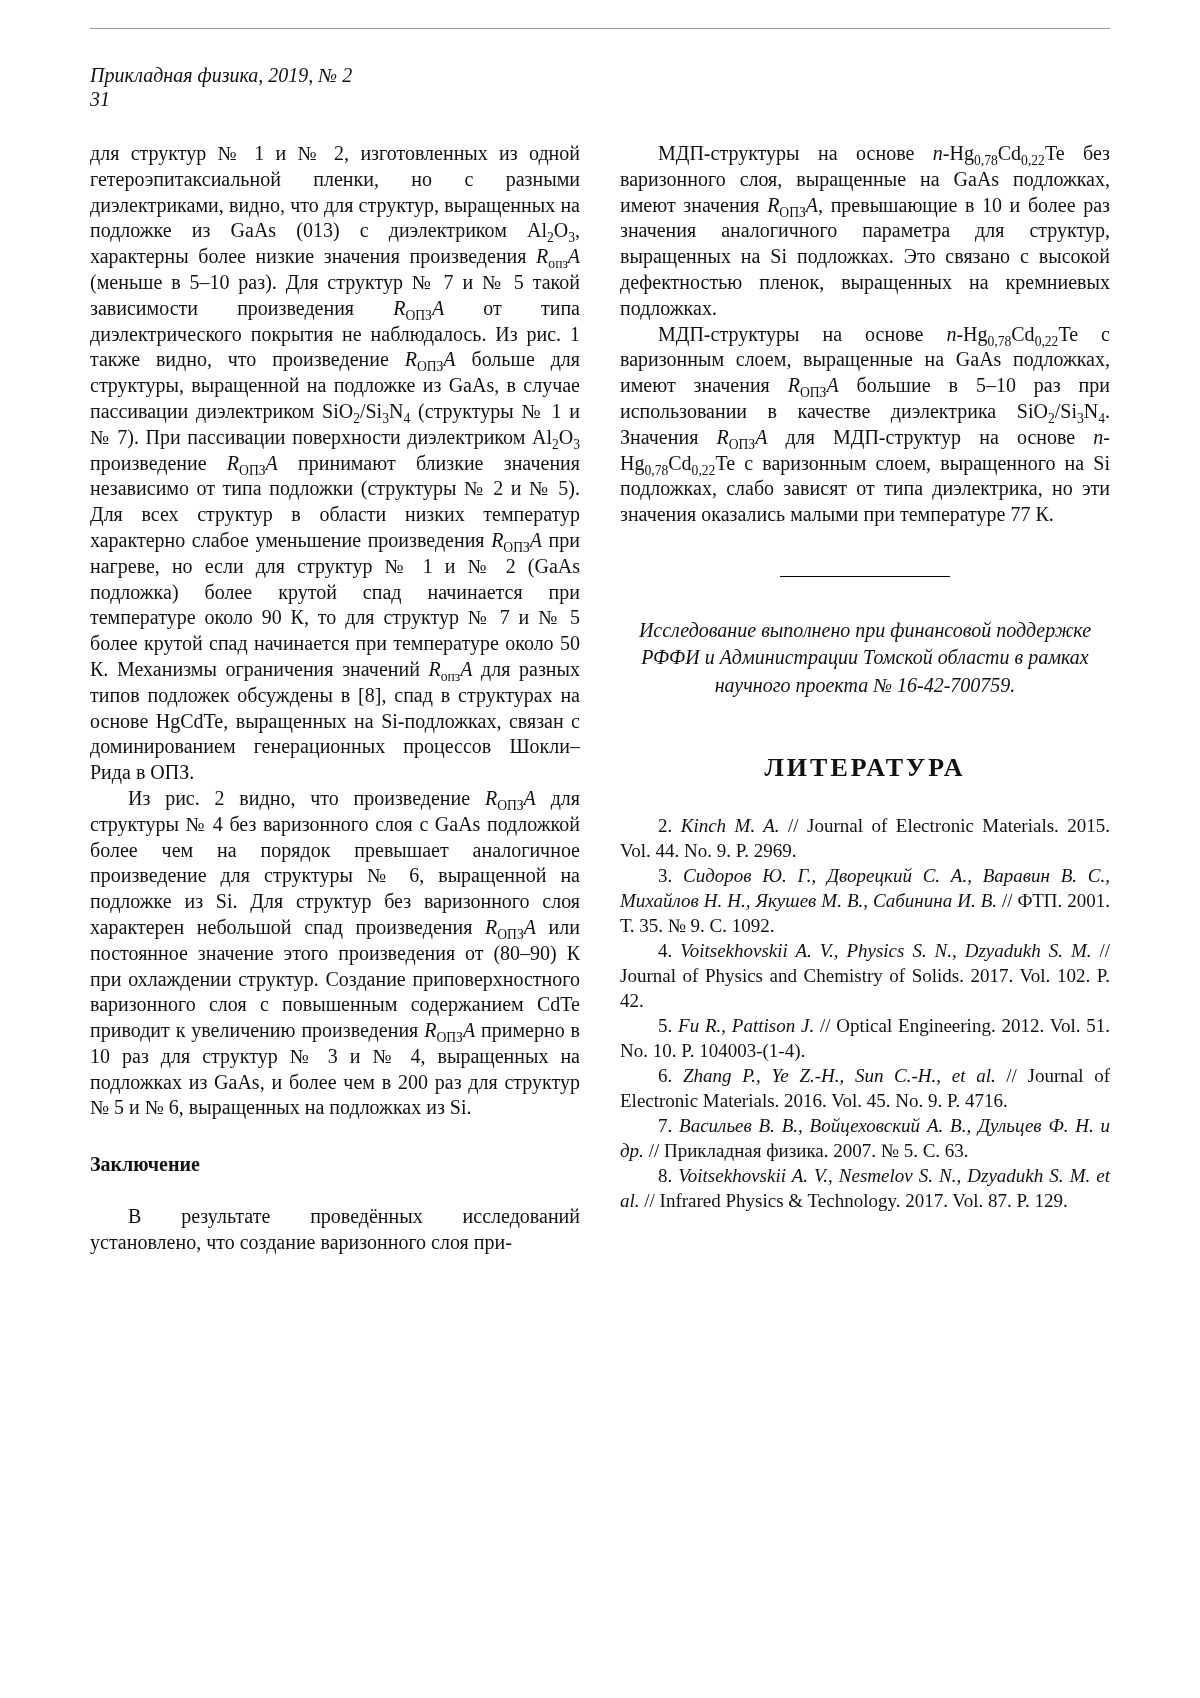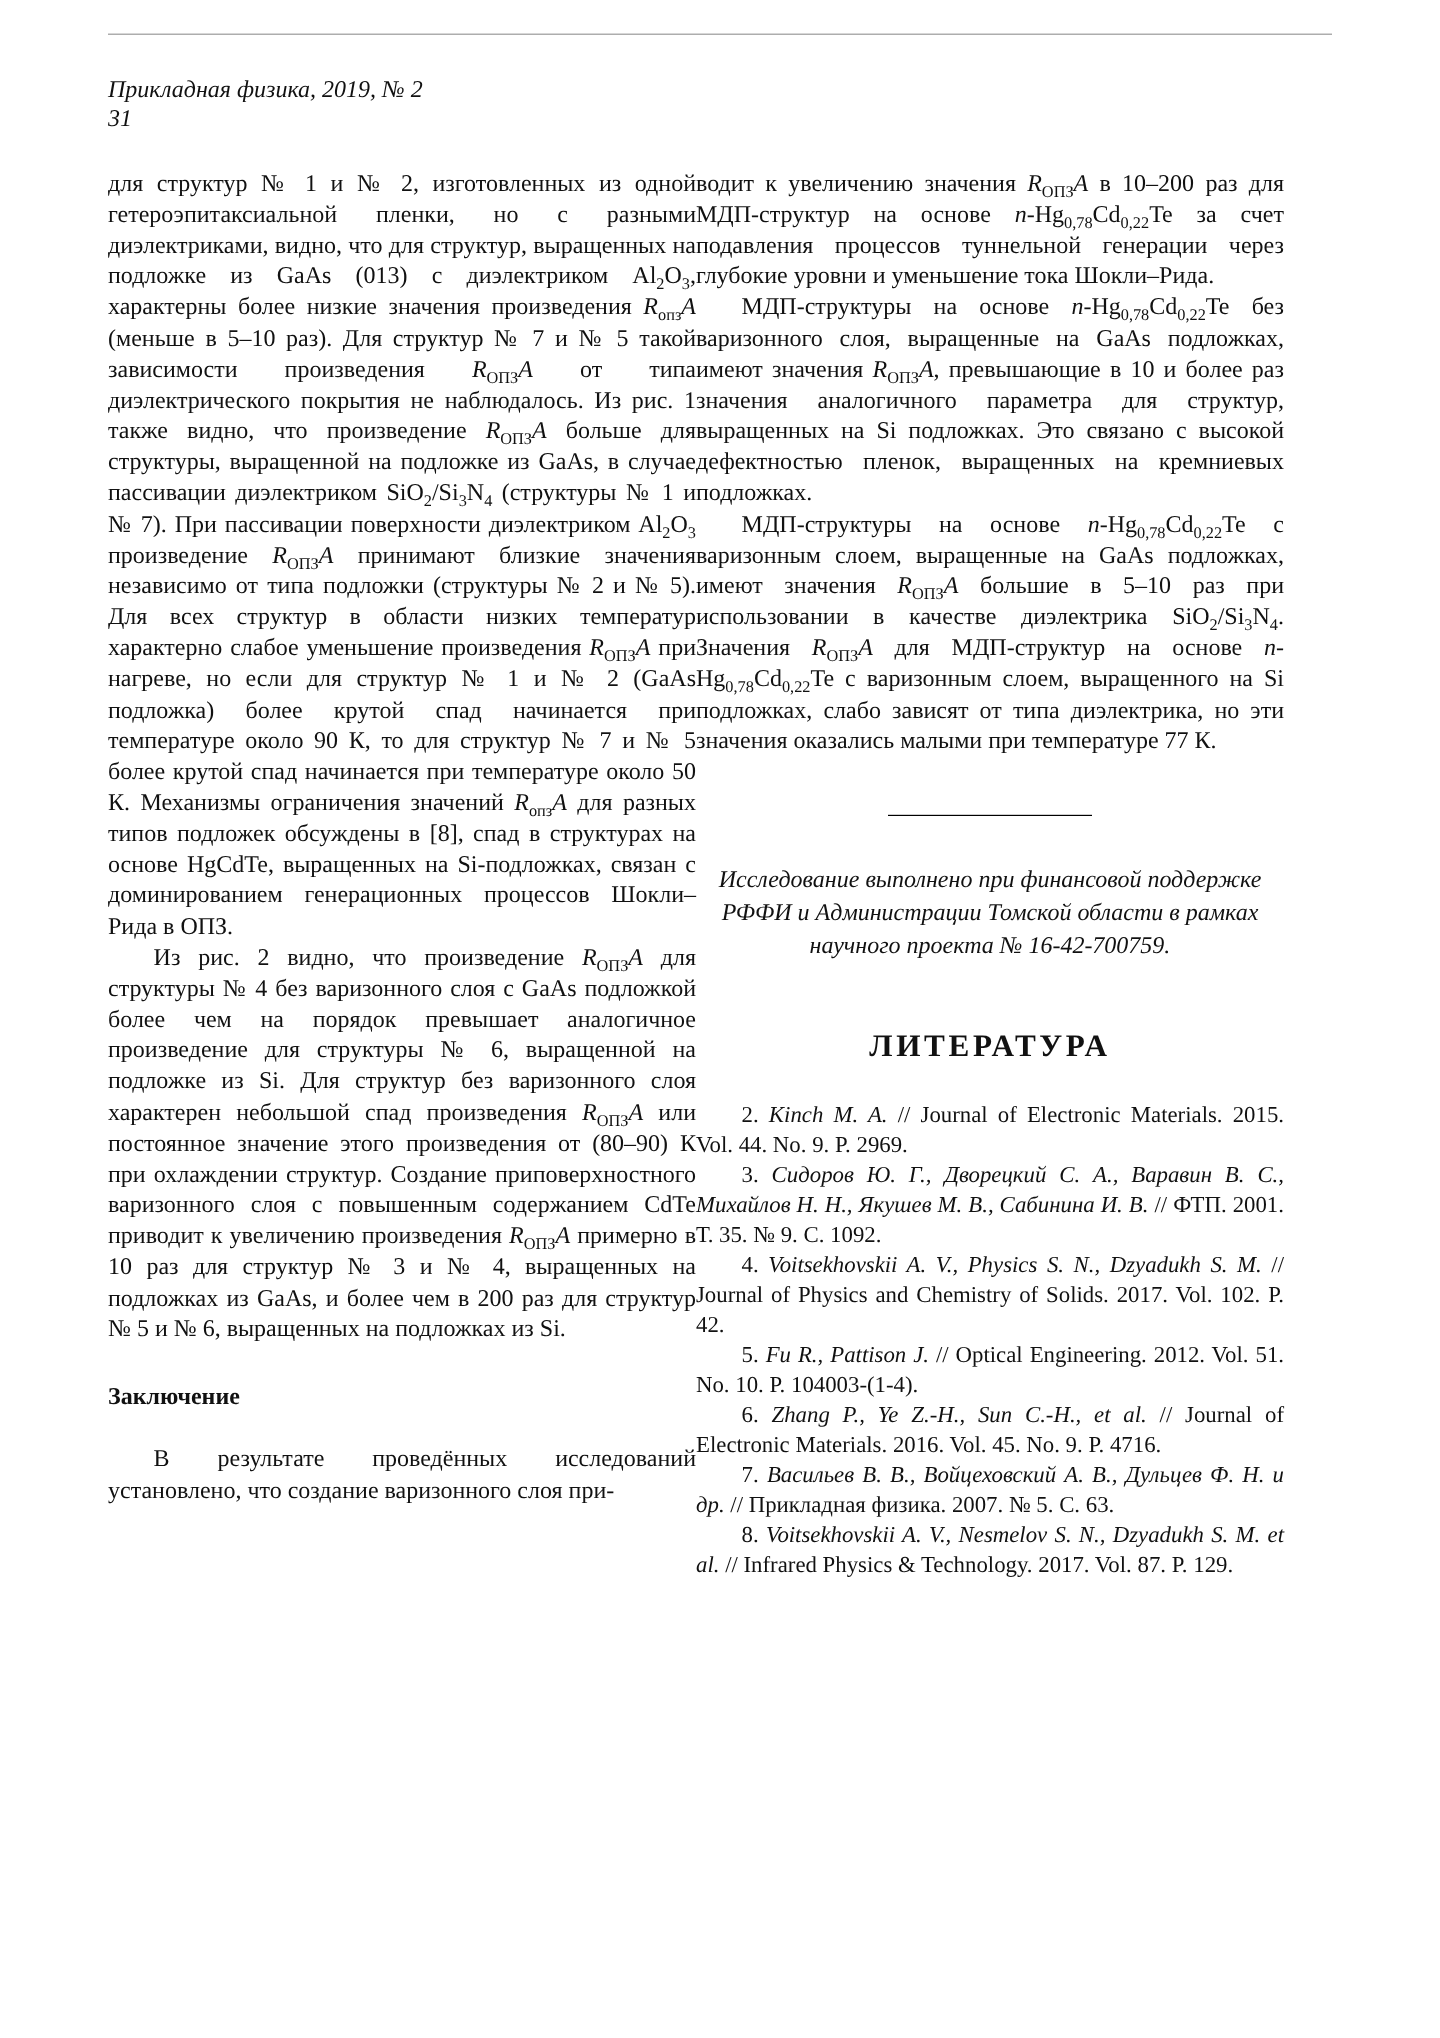--- a/index.html
+++ b/index.html
@@ -28,20 +28,21 @@
     justify-content: space-between;
     align-items: baseline;
     font-style: italic;
     font-size: 20px;
     line-height: 24px;
     margin-bottom: 30px;
     flex-direction: column;
   }
   .columns {
     display: flex;
+    gap: 40px;
   }
   .col {
     width: 490px;
     flex: 0 0 490px;
   }
   .body-p {
     font-size: 20px;
     line-height: 25.8px;
     text-align: justify;
     margin: 0;
@@ -107,21 +108,20 @@
   <div class="columns">
 
     <div class="col">
       <p class="body-p">для структур № 1 и № 2, изготовленных из одной гетероэпитаксиальной пленки, но с разными диэлектриками, видно, что для структур, выращенных на подложке из GaAs (013) с диэлектриком Al<sub>2</sub>O<sub>3</sub>, характерны более низкие значения произведения <i>R</i><sub>опз</sub><i>A</i> (меньше в 5–10 раз). Для структур № 7 и № 5 такой зависимости произведения <i>R</i><sub>ОПЗ</sub><i>A</i> от типа диэлектрического покрытия не наблюдалось. Из рис. 1 также видно, что произведение <i>R</i><sub>ОПЗ</sub><i>A</i> больше для структуры, выращенной на подложке из GaAs, в случае пассивации диэлектриком SiO<sub>2</sub>/Si<sub>3</sub>N<sub>4</sub> (структуры № 1 и № 7). При пассивации поверхности диэлектриком Al<sub>2</sub>O<sub>3</sub> произведение <i>R</i><sub>ОПЗ</sub><i>A</i> принимают близкие значения независимо от типа подложки (структуры № 2 и № 5). Для всех структур в области низких температур характерно слабое уменьшение произведения <i>R</i><sub>ОПЗ</sub><i>A</i> при нагреве, но если для структур № 1 и № 2 (GaAs подложка) более крутой спад начинается при температуре около 90 К, то для структур № 7 и № 5 более крутой спад начинается при температуре около 50 К. Механизмы ограничения значений <i>R</i><sub>опз</sub><i>A</i> для разных типов подложек обсуждены в [8], спад в структурах на основе HgCdTe, выращенных на Si-подложках, связан с доминированием генерационных процессов Шокли–Рида в ОПЗ.</p>
       <p class="body-p indent">Из рис. 2 видно, что произведение <i>R</i><sub>ОПЗ</sub><i>A</i> для структуры № 4 без варизонного слоя с GaAs подложкой более чем на порядок превышает аналогичное произведение для структуры № 6, выращенной на подложке из Si. Для структур без варизонного слоя характерен небольшой спад произведения <i>R</i><sub>ОПЗ</sub><i>A</i> или постоянное значение этого произведения от (80–90) К при охлаждении структур. Создание приповерхностного варизонного слоя с повышенным содержанием CdTe приводит к увеличению произведения <i>R</i><sub>ОПЗ</sub><i>A</i> примерно в 10 раз для структур № 3 и № 4, выращенных на подложках из GaAs, и более чем в 200 раз для структур № 5 и № 6, выращенных на подложках из Si.</p>
       <h2 class="section-heading">Заключение</h2>
       <p class="body-p indent">В результате проведённых исследований установлено, что создание варизонного слоя при-</p>
     </div>
 
     <div class="col">
-      <p class="body-p">водит к увеличению значения <i>R</i><sub>ОПЗ</sub><i>A</i> в 10–200 раз для МДП-структур на основе <i>n</i>-Hg<sub>0,78</sub>Cd<sub>0,22</sub>Te за счет подавления процессов туннельной генерации через глубокие уровни и уменьшение тока Шокли–Рида.</p>
       <p class="body-p indent">МДП-структуры на основе <i>n</i>-Hg<sub>0,78</sub>Cd<sub>0,22</sub>Te без варизонного слоя, выращенные на GaAs подложках, имеют значения <i>R</i><sub>ОПЗ</sub><i>A</i>, превышающие в 10 и более раз значения аналогичного параметра для структур, выращенных на Si подложках. Это связано с высокой дефектностью пленок, выращенных на кремниевых подложках.</p>
       <p class="body-p indent">МДП-структуры на основе <i>n</i>-Hg<sub>0,78</sub>Cd<sub>0,22</sub>Te с варизонным слоем, выращенные на GaAs подложках, имеют значения <i>R</i><sub>ОПЗ</sub><i>A</i> большие в 5–10 раз при использовании в качестве диэлектрика SiO<sub>2</sub>/Si<sub>3</sub>N<sub>4</sub>. Значения <i>R</i><sub>ОПЗ</sub><i>A</i> для МДП-структур на основе <i>n</i>-Hg<sub>0,78</sub>Cd<sub>0,22</sub>Te с варизонным слоем, выращенного на Si подложках, слабо зависят от типа диэлектрика, но эти значения оказались малыми при температуре 77 К.</p>
 
       <div class="ack-rule"></div>
       <p class="acknowledgment">Исследование выполнено при финансовой поддержке РФФИ и Администрации Томской области в рамках научного проекта № 16-42-700759.</p>
 
       <h2 class="refs-heading">ЛИТЕРАТУРА</h2>
 
       <p class="ref">2. <i>Kinch M. A.</i> // Journal of Electronic Materials. 2015. Vol. 44. No. 9. P. 2969.</p>
       <p class="ref">3. <i>Сидоров Ю. Г., Дворецкий С. А., Варавин В. С., Михайлов Н. Н., Якушев М. В., Сабинина И. В.</i> // ФТП. 2001. Т. 35. № 9. С. 1092.</p>

